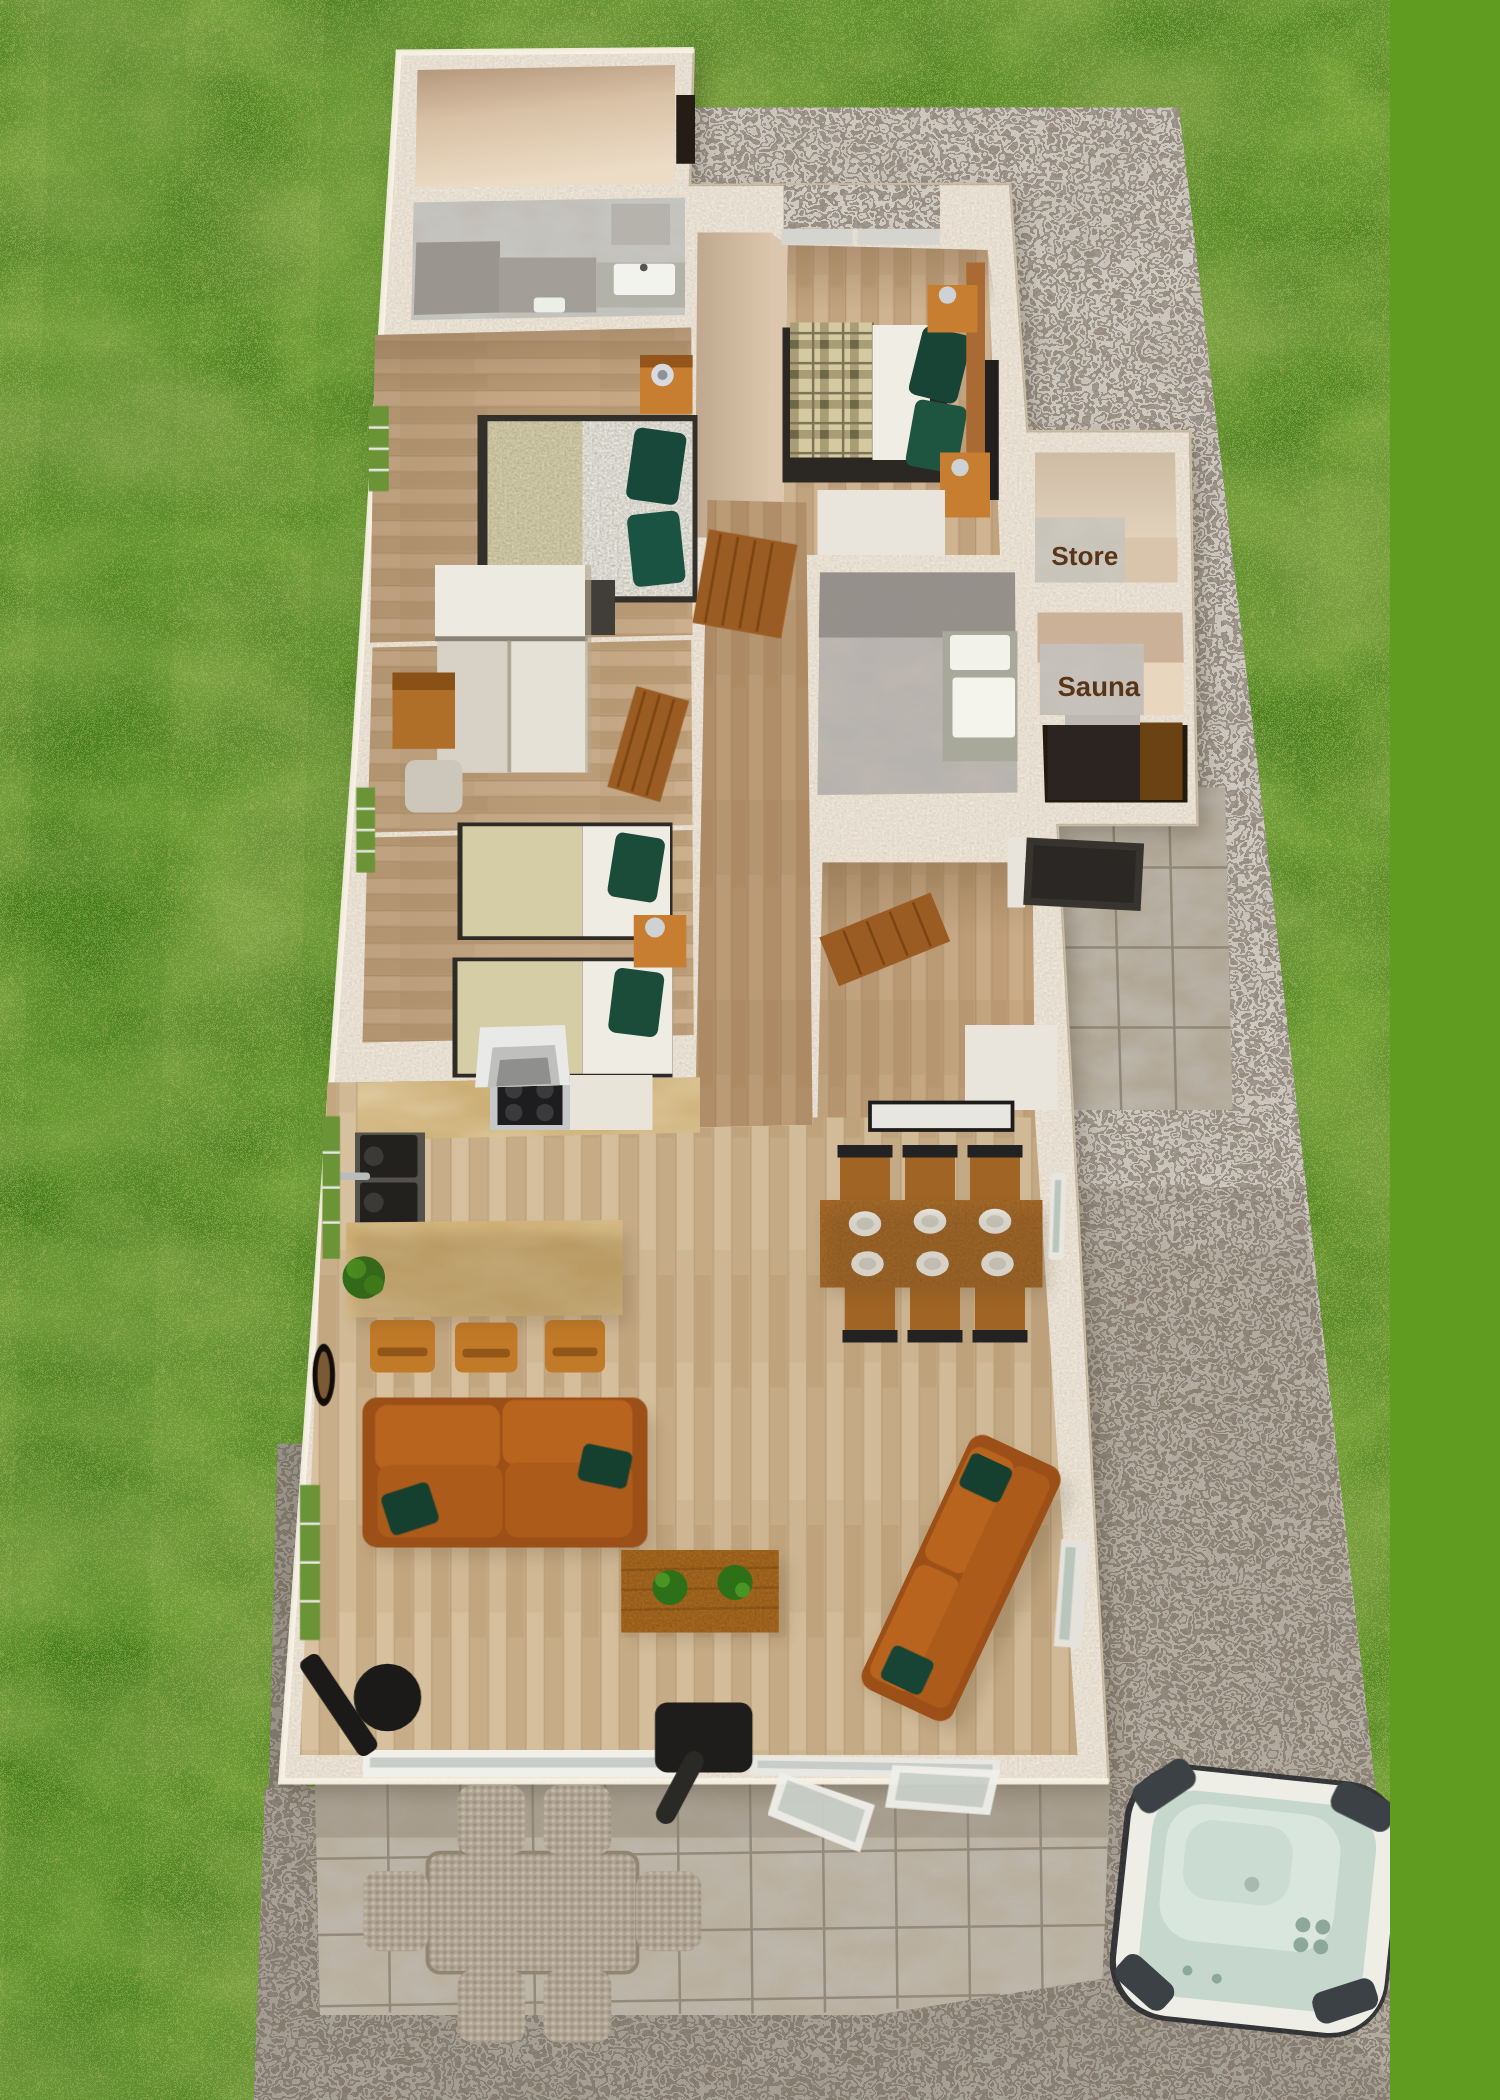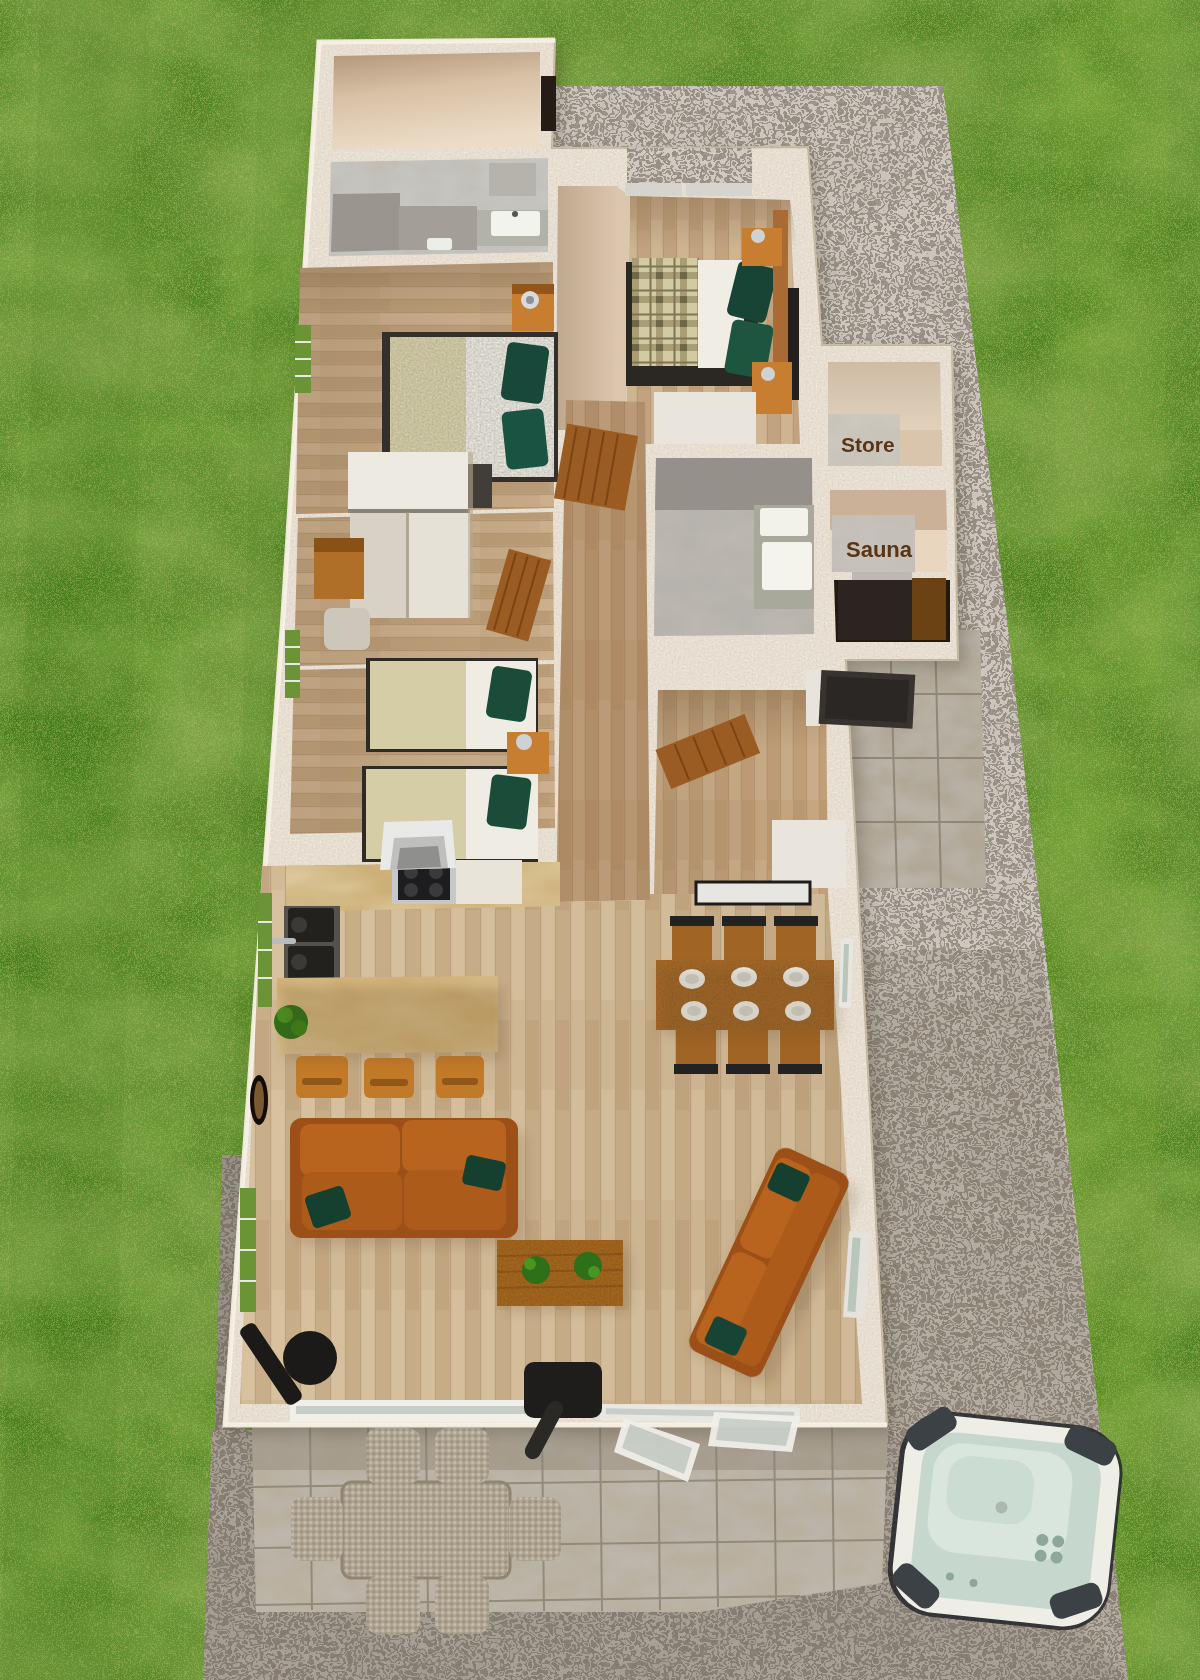--- a/index.html
+++ b/index.html
@@ -1,16 +1,16 @@
 <!DOCTYPE html>
 <html><head>
 <meta charset="utf-8">
 <style>
   html,body{margin:0;padding:0;background:#5f9c20;}
-  #stage{position:relative;width:1200px;height:1680px;overflow:hidden;font-family:"Liberation Sans", sans-serif;}
+  #stage{position:relative;width:1112px;height:1680px;overflow:hidden;font-family:"Liberation Sans", sans-serif;}
   svg{display:block}
 </style>
 </head>
 <body>
 <div id="stage">
 <svg width="1200" height="1680" viewBox="0 0 1200 1680">
 <defs>
 
   <filter id="gd" x="0" y="0" width="100%" height="100%">
     <feTurbulence type="fractalNoise" baseFrequency="0.5 0.45" numOctaves="3" seed="7" result="n"></feTurbulence>

